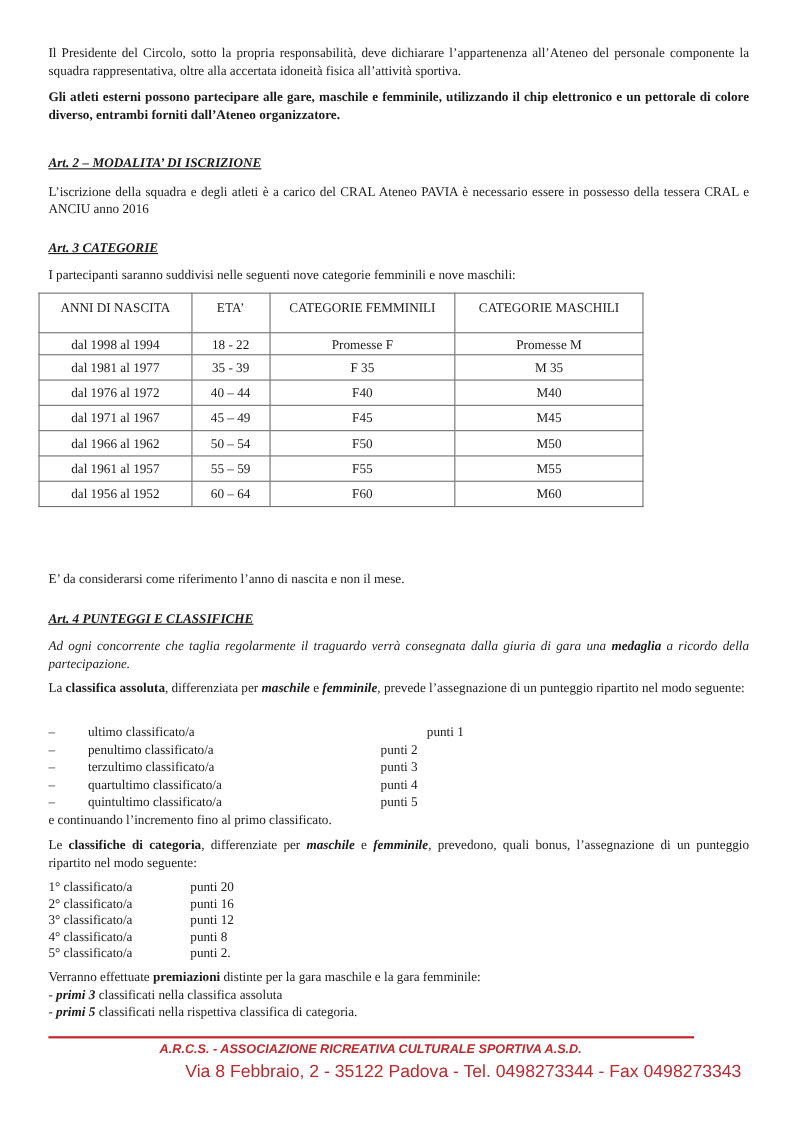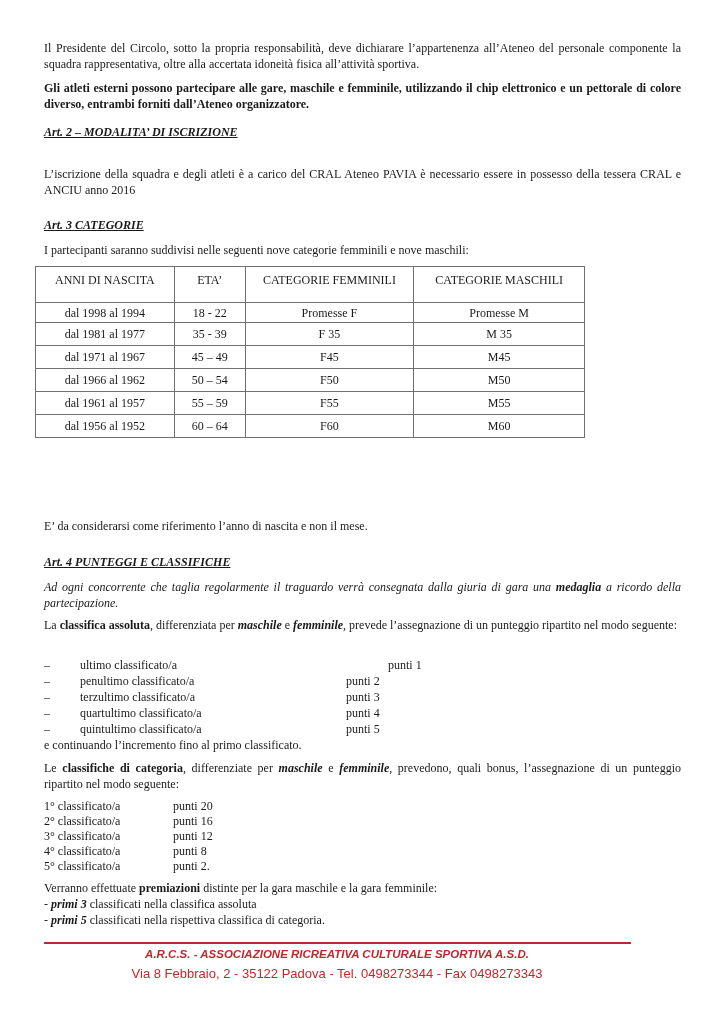--- a/index.html
+++ b/index.html
@@ -41,36 +41,36 @@
   .footer-line {
     position: absolute; left: 44px; top: 942px; width: 587px; height: 2px;
     background: #c0282d;
   }
   .footer-title {
     position: absolute; left: 0; width: 674px; top: 948px; text-align: center;
     font-family: "Liberation Sans", "DejaVu Sans", sans-serif;
     font-weight: bold; font-style: italic; color: #c0282d; font-size: 11.5px;
   }
   .footer-addr {
-    position: absolute; left: 0; width: 674px; top: 966px; text-align: center;
+    position: absolute; left: 0; width: 674px; top: 966px; text-align: right;
     font-family: "Liberation Sans", "DejaVu Sans", sans-serif;
-    color: #c0282d; font-size: 13px;
+    color: #c0282d; font-size: 16px;
   }
 </style>
 </head>
 <body>
 
 <div class="col" style="top:40px;">
   <p>Il Presidente del Circolo, sotto la propria responsabilità, deve dichiarare l’appartenenza all’Ateneo del personale componente la squadra rappresentativa, oltre alla accertata idoneità fisica all’attività sportiva.</p>
 </div>
 <div class="col" style="top:80px;">
   <p class="bold">Gli atleti esterni possono partecipare alle gare, maschile e femminile, utilizzando il chip elettronico e un pettorale di colore diverso, entrambi forniti dall’Ateneo organizzatore.</p>
 </div>
 
-<div class="heading" style="top:124px;font-style:italic;">Art. 2 – MODALITA’ DI ISCRIZIONE</div>
+<div class="heading" style="top:140px;font-style:italic;">Art. 2 – MODALITA’ DI ISCRIZIONE</div>
 <div class="col" style="top:166px;">
   <p>L’iscrizione della squadra e degli atleti è a carico del CRAL Ateneo PAVIA è necessario essere in possesso della tessera CRAL e ANCIU anno 2016</p>
 </div>
 
 <div class="heading" style="top:217px;">Art. 3 CATEGORIE</div>
 <div class="col" style="top:242px;">
   <p>I partecipanti saranno suddivisi nelle seguenti nove categorie femminili e nove maschili:</p>
 </div>
 
 <table class="cat">
@@ -95,20 +95,26 @@
         <td class="first-row">Promesse F</td>
         <td class="first-row">Promesse M</td>
       </tr>
       <tr>
         <td>dal 1981 al 1977</td>
         <td>35 - 39</td>
         <td>F 35</td>
         <td>M 35</td>
       </tr>
       <tr>
+        <td>dal 1976 al 1972</td>
+        <td>40 – 44</td>
+        <td>F40</td>
+        <td>M40</td>
+      </tr>
+      <tr>
         <td>dal 1971 al 1967</td>
         <td>45 – 49</td>
         <td>F45</td>
         <td>M45</td>
       </tr>
       <tr>
         <td>dal 1966 al 1962</td>
         <td>50 – 54</td>
         <td>F50</td>
         <td>M50</td>

